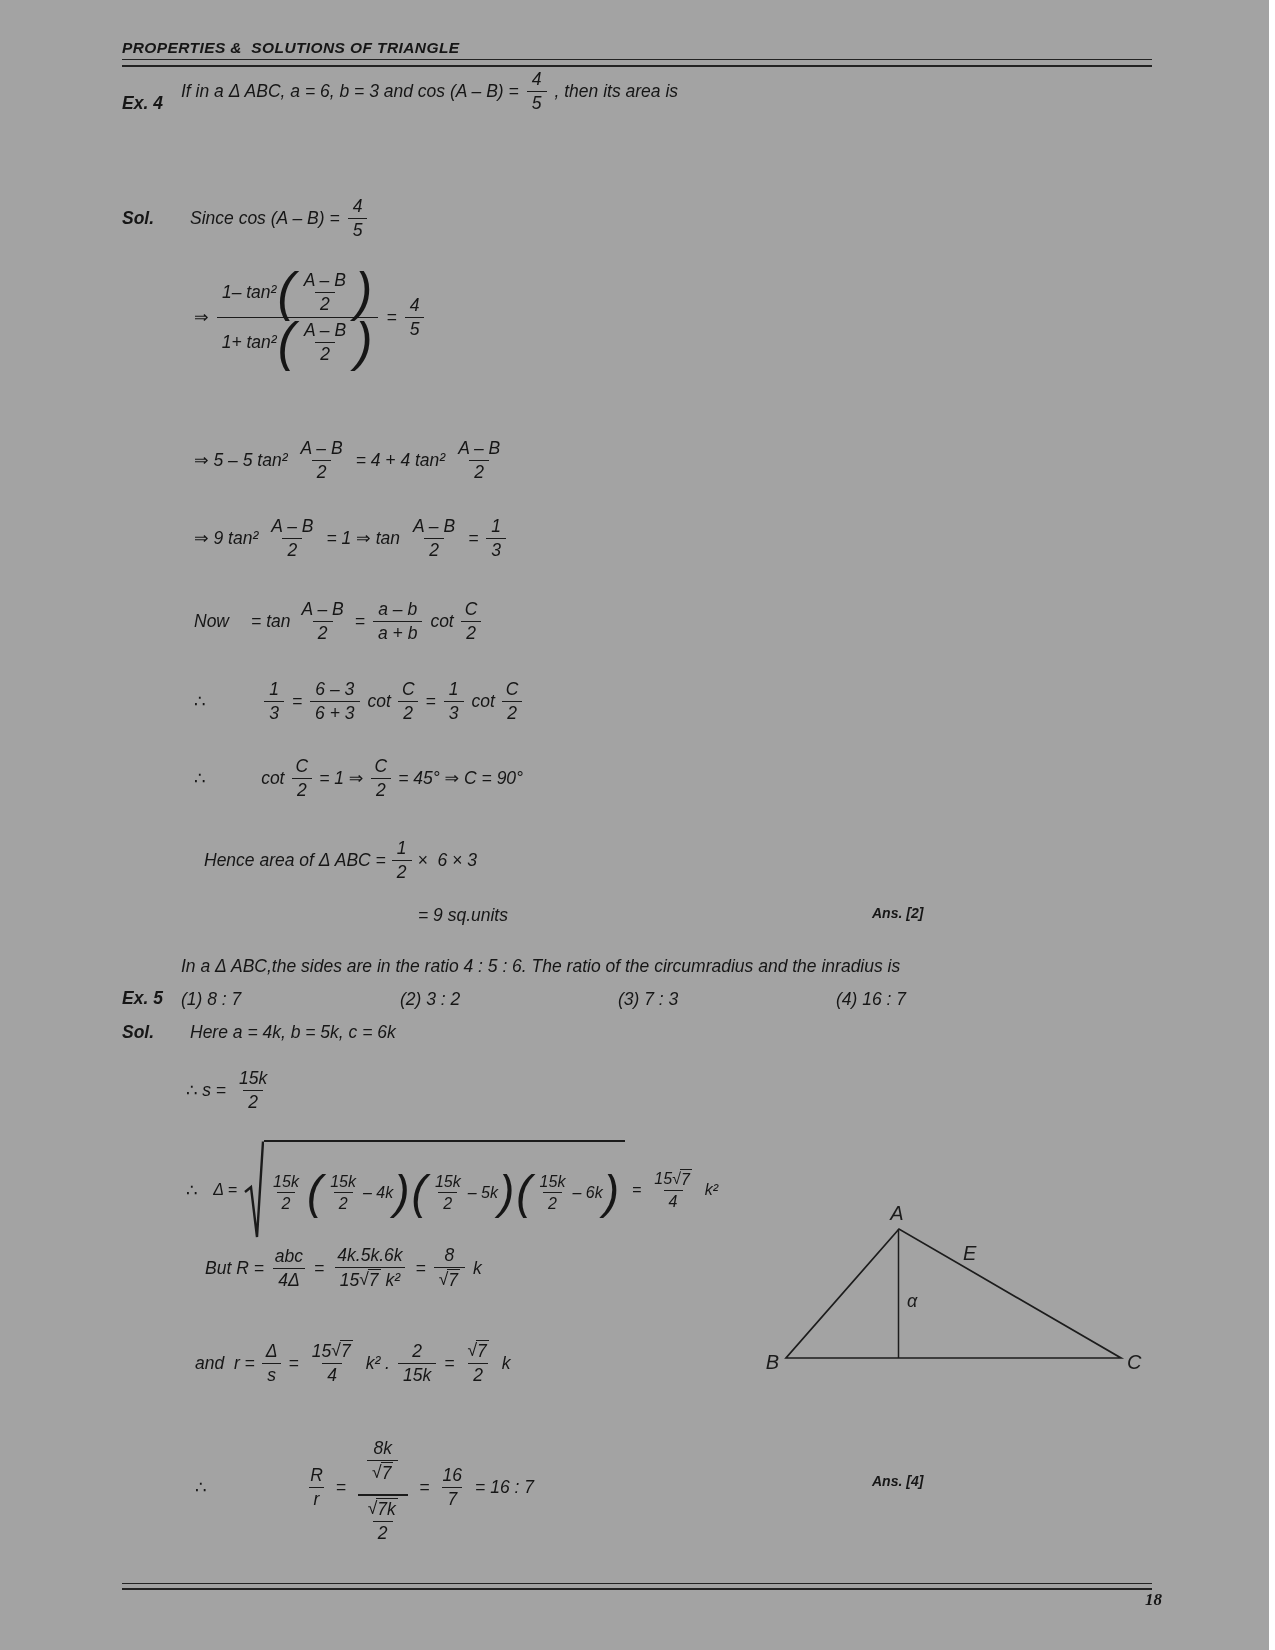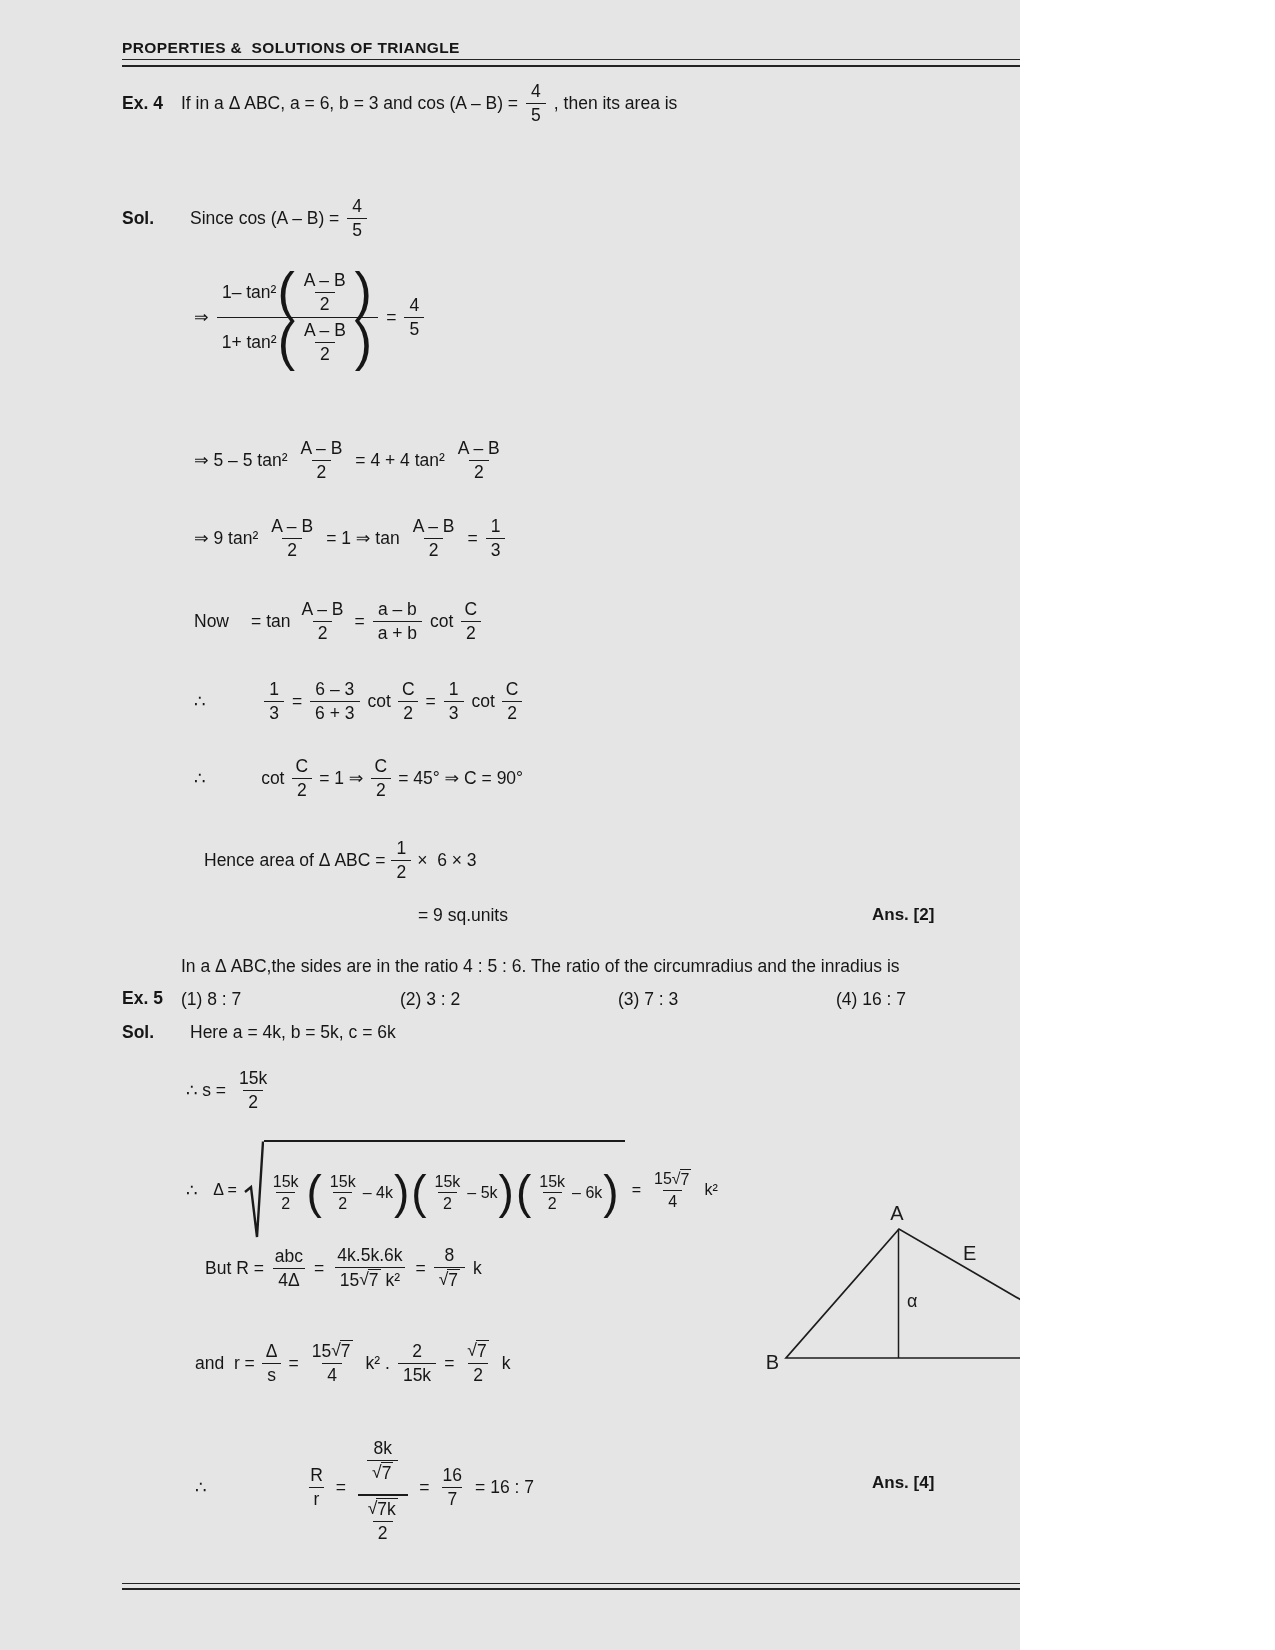--- a/index.html
+++ b/index.html
@@ -1,54 +1,54 @@
 <!DOCTYPE html>
 <html><head>
 <meta charset="utf-8">
 <style>
   html,body { margin:0; padding:0; background:#ffffff; }
   .page {
-    position:relative; width:1020px; height:1650px; background:#e5e5e5;
+    position:relative; width:1269px; height:1650px; background:#a3a3a3;
     font-family:"Liberation Sans","DejaVu Sans",sans-serif;
-    color:#161616; overflow:hidden;
+    color:#161616; overflow:hidden;font-style:italic;
   }
   .abs { position:absolute; }
   .lbl { position:absolute; font-weight:bold; font-size:17.5px; white-space:pre; }
   .mrow {
     position:absolute; display:flex; align-items:center; gap:5px;
     font-size:17.5px; white-space:pre; line-height:1.2;
   }
   .hdr-title { position:absolute; left:122px; top:39px; font-size:15.5px; font-weight:bold; letter-spacing:.4px; white-space:pre; }
   .rule { position:absolute; left:122px; width:1030px; height:5px;
           border-top:1.5px solid #232323; border-bottom:2.5px solid #232323; }
   .frac { display:inline-flex; flex-direction:column; align-items:center; margin:0 3px; vertical-align:middle; }
   .fnum, .fden { display:inline-flex; align-items:center; justify-content:center; padding:1px 5px; line-height:1.2; }
   .fden { border-top:1.7px solid #1b1b1b; }
   .paren { font-size:52px; line-height:.85; font-weight:400; margin:0 1px; transform:scaleY(1.02); }
   .paren.small { font-size:46px; }
   .rt { display:inline-flex; align-items:flex-start; white-space:pre; }
   .rt-o { border-top:1.6px solid #1b1b1b; padding:0 2px 0 1px; margin-left:-1px; }
   .sqrt { display:inline-flex; align-items:stretch; margin:0 2px; }
   .rad-tail { width:20px; height:auto; align-self:stretch; }
   .radicand { display:inline-flex; align-items:center; border-top:2px solid #1b1b1b; padding:3px 5px 0 2px; }
-  .ans { position:absolute; font-weight:bold; font-size:17px; white-space:pre; }
+  .ans { position:absolute; font-weight:bold; font-size:14px; white-space:pre; }
   .opts { position:absolute; display:grid; grid-template-columns:219px 218px 218px auto; font-size:17.5px; white-space:pre; }
   .pagenum { position:absolute; font-family:"Liberation Serif","DejaVu Serif",serif; font-weight:bold; font-size:17px; text-align:right; }
   svg text { font-family:"Liberation Sans","DejaVu Sans",sans-serif; fill:#1b1b1b; }
 </style>
 </head>
 <body>
 
 <div class="page">
 
   <div class="hdr-title">PROPERTIES &amp;  SOLUTIONS OF TRIANGLE</div>
   <div class="rule" style="top:59px"></div>
 
   <span class="lbl" style="left:122px;top:93px">Ex. 4</span>
-  <div class="mrow" style="left:181px;top:80px">
+  <div class="mrow" style="left:181px;top:68px">
     <span>If in a Δ ABC, a = 6, b = 3 and cos (A – B) =</span>
     <span class="frac">
       <span class="fnum">4</span>
       <span class="fden">5</span>
     </span>
     <span>, then its area is</span>
   </div>
 
 
   <span class="lbl" style="left:122px;top:208px">Sol.</span>

